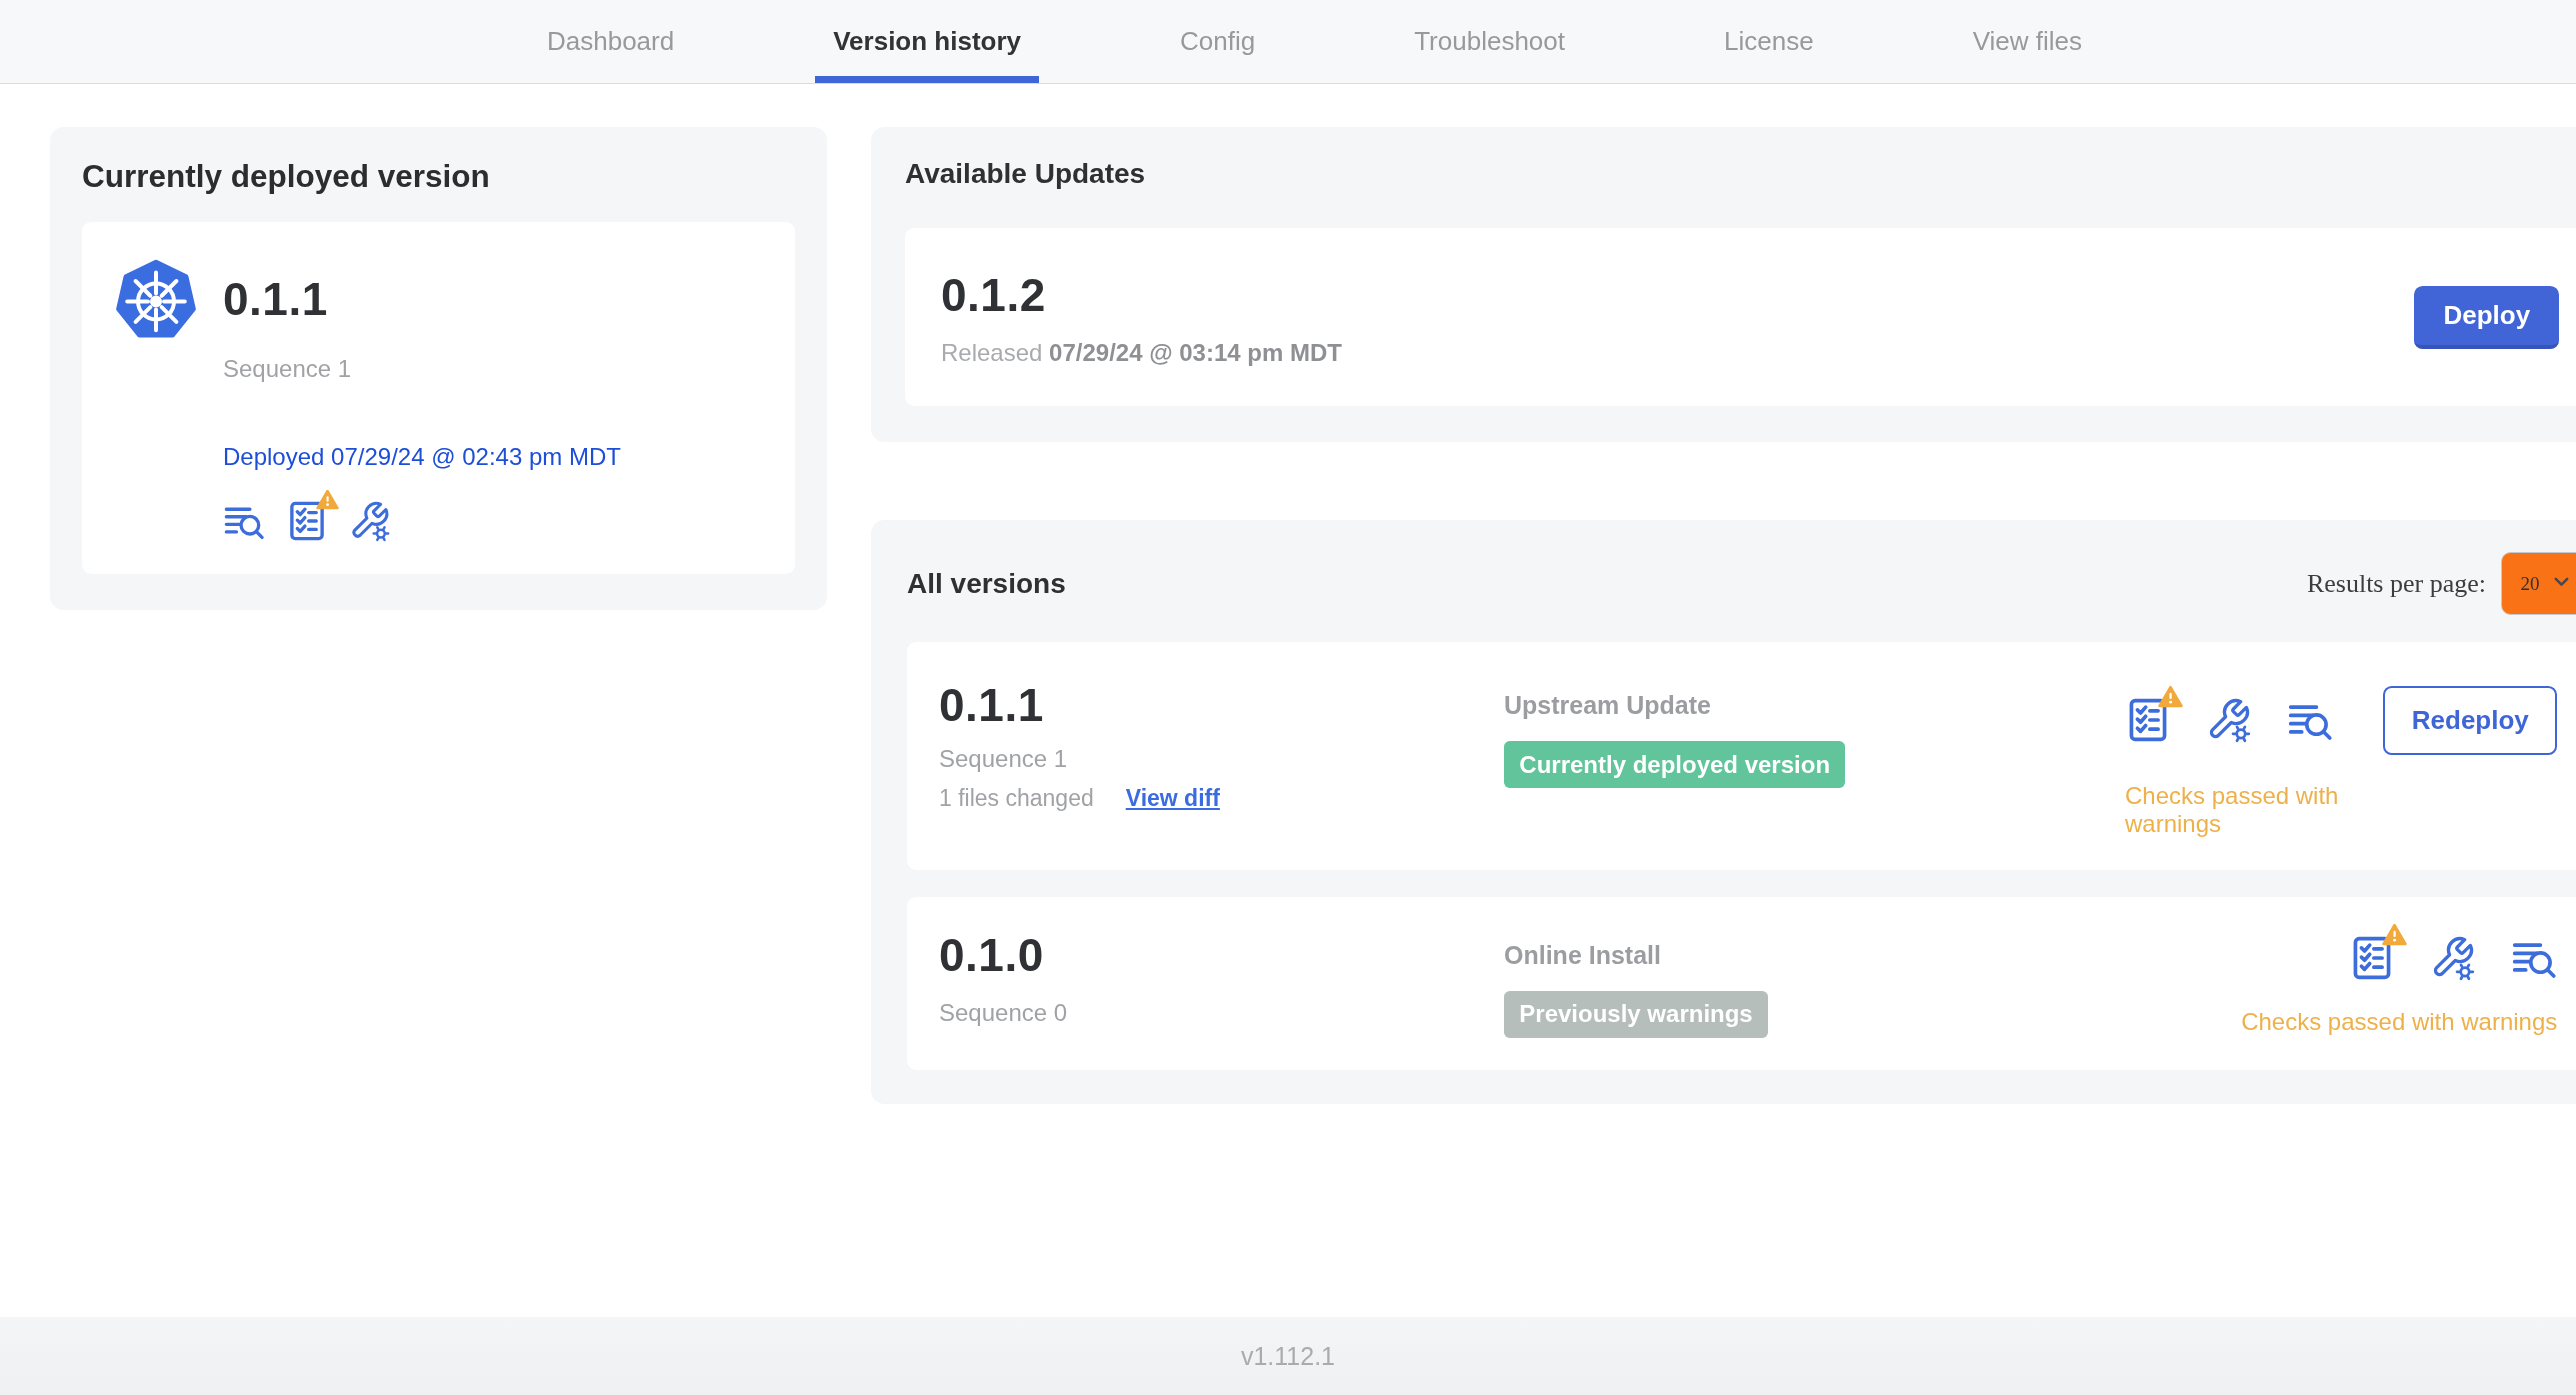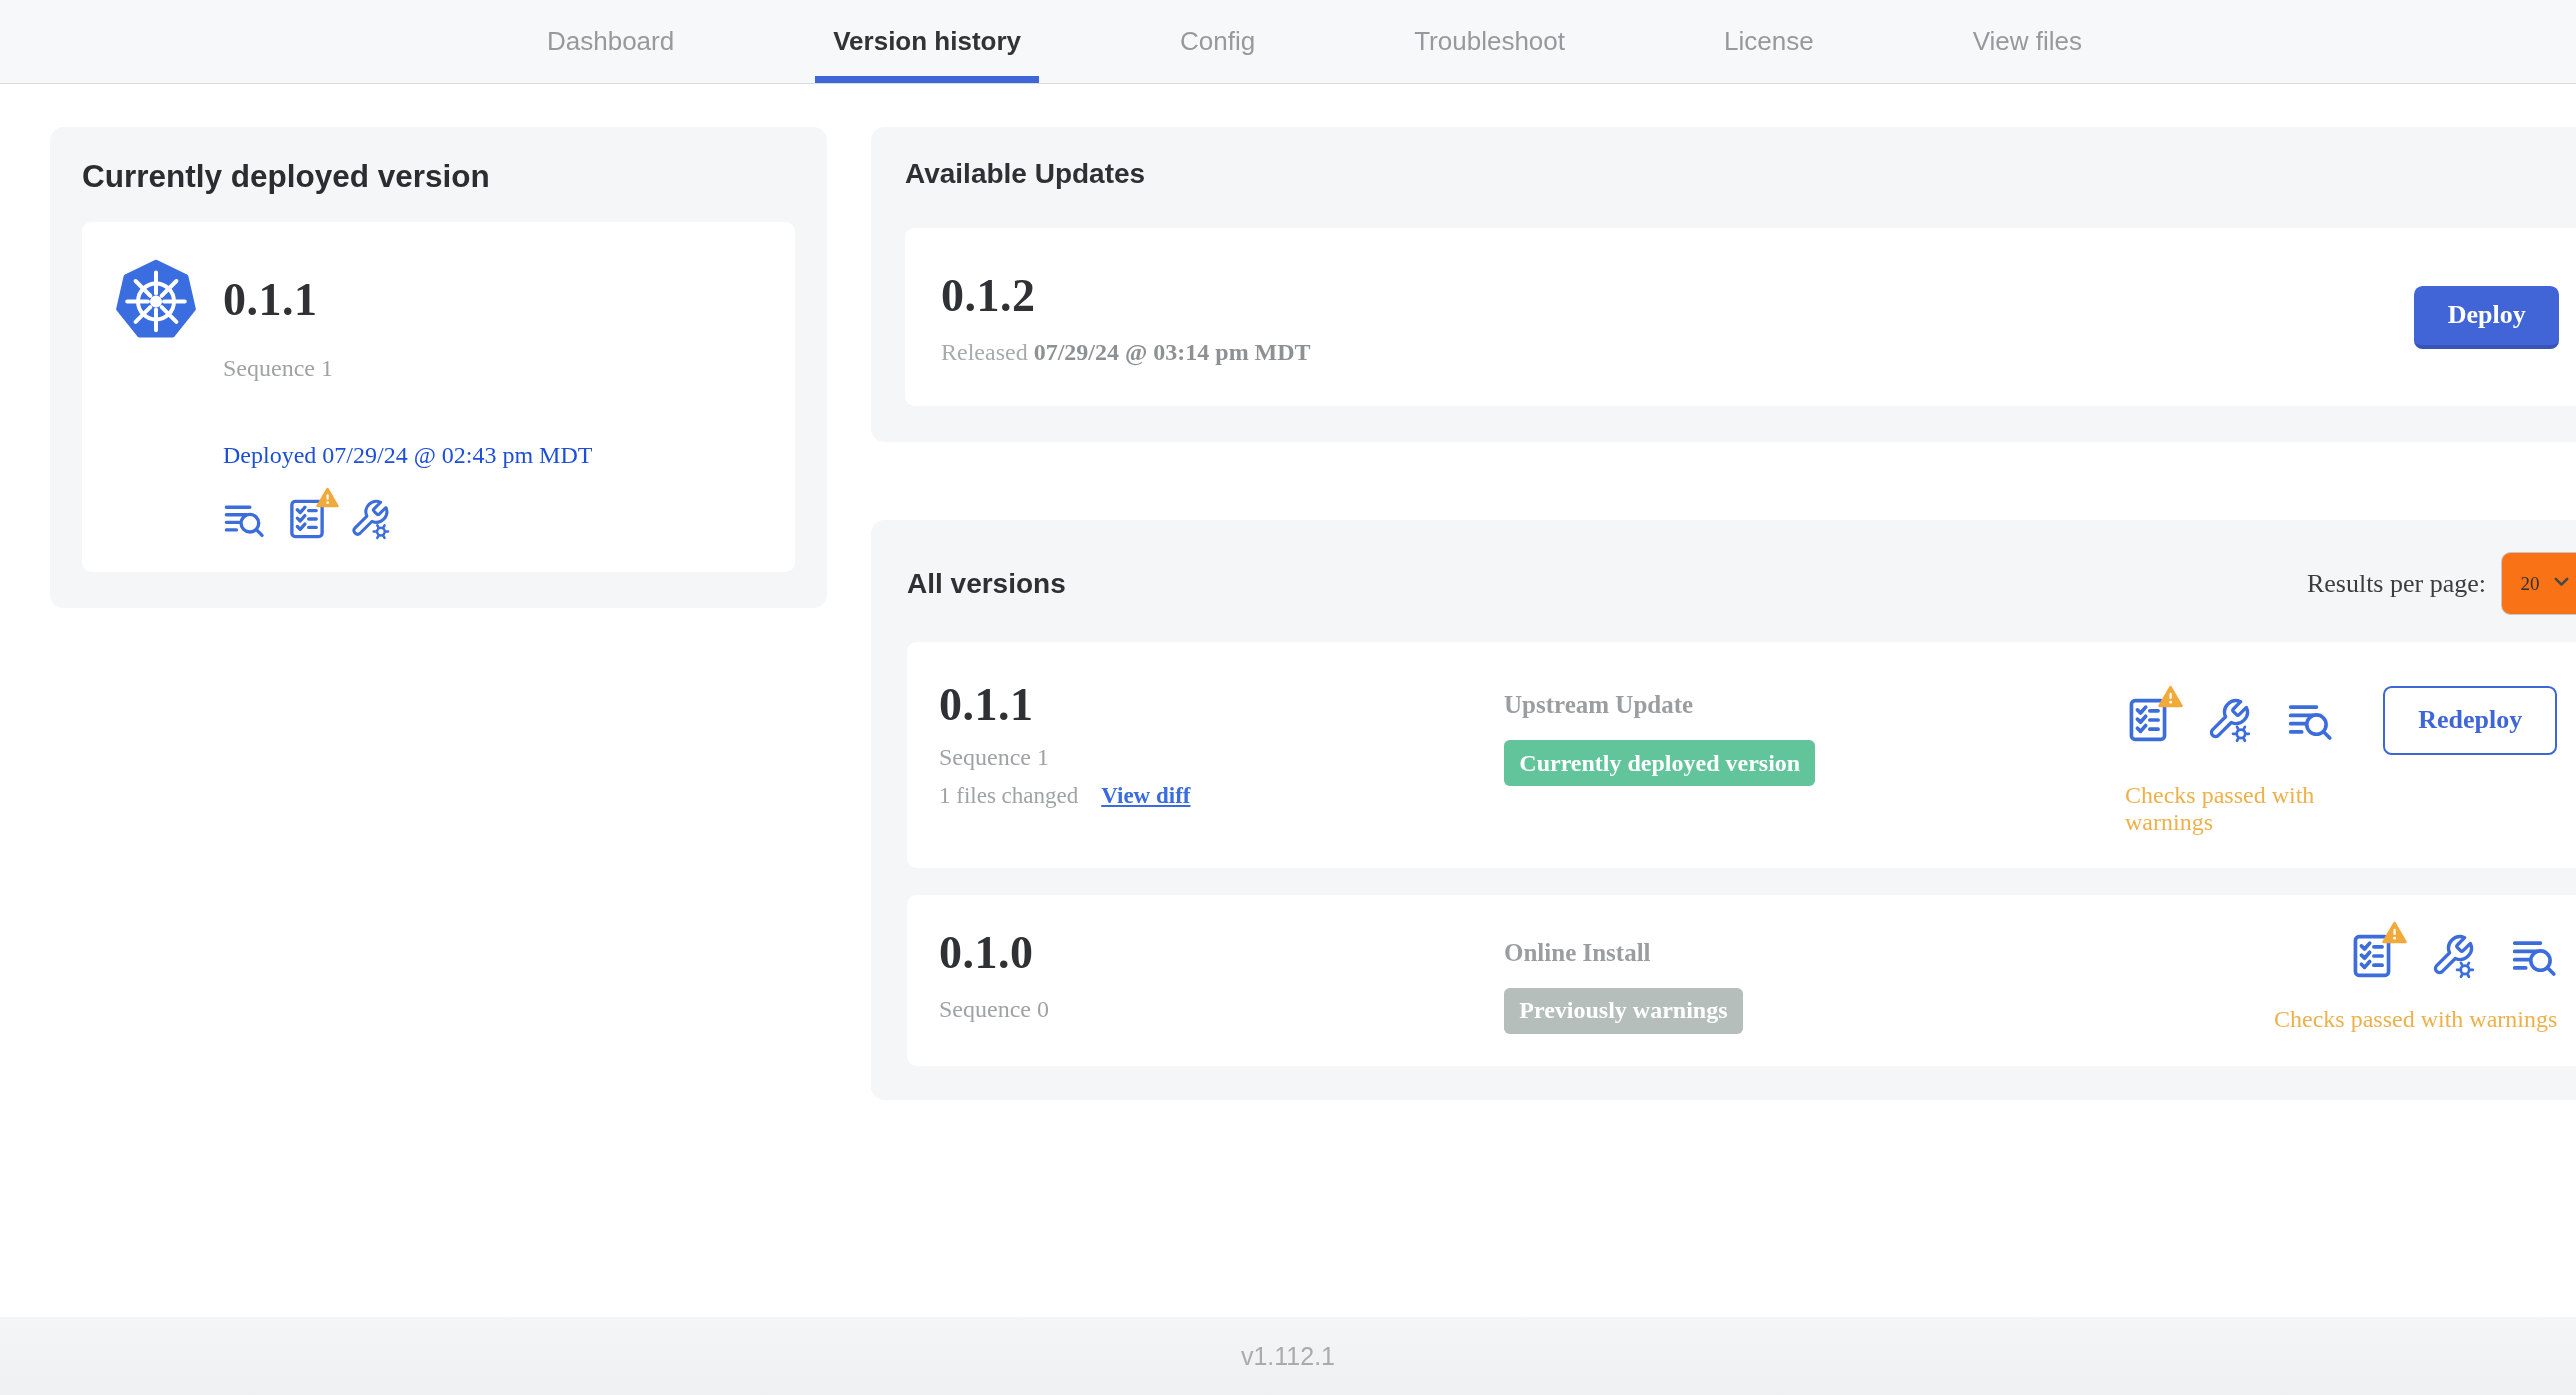--- a/index.html
+++ b/index.html
@@ -43,21 +43,21 @@
   .subnav-item.active::after {
     content:""; position:absolute; left:0; right:0; bottom:0; height:6.7px; background:#3f66d6;
   }
 
   
   main { flex:1; display:flex; align-items:flex-start; padding:43px 35px 0 50px; background:#fff; }
 
   .panel { background:#f5f6f8; border-radius:13.4px; }
   .panel-title-lg { font-size:31.5px; font-weight:700; color:#2b2d30; }
   .panel-title { font-size:28px; font-weight:600; color:#2e3033; }
-  .card { background:#fff; border-radius:9.5px;font-family:Liberation Serif, serif; }
+  .card { background:#fff; border-radius:9.5px; }
 
   
   .deployed-panel { width:777px; padding:31px 32px 36px; flex-shrink:0; }
   .deployed-card { margin-top:27px; padding:36px 34px 32px; }
   .deployed-head { display:flex; align-items:center; }
   .deployed-head .logo { width:80px; height:82px; margin-right:27px; display:flex; }
   .ver-num { font-size:46px; font-weight:700; color:#2f3134; letter-spacing:0.5px; }
   .indent { margin-left:107px; }
   .seq { font-size:24px; color:#a0a2a5; margin-top:15.3px; }
   .deployed-date { font-size:24px; color:#1d4ed8; margin-top:60px; }
@@ -90,21 +90,21 @@
     width:92px; height:63px; background:#f97316; border:1.9px solid #c6c9cc; border-radius:9.5px;
     display:flex; align-items:center; justify-content:center; gap:9.5px;
     font-size:19px; color:#2f3134; font-family:inherit; cursor:pointer;
   }
 
   .version-row {
     margin-top:27px; padding:36px 36px 32px 32px;
     display:grid; grid-template-columns:565px 621px 1fr; align-items:start;
   }
   .version-row:first-of-type { margin-top:53px; }
-  .row-files { display:flex; align-items:center; gap:23px; margin-top:11.5px; }
+  .row-files { display:flex; align-items:center; gap:32px; margin-top:11.5px; }
   .files-changed { font-size:23px; color:#a0a2a5; }
   .view-diff { font-size:23px; font-weight:600; color:#3b6be0; text-decoration:underline; cursor:pointer; }
   .source-label { font-size:25px; font-weight:600; color:#9b9da0; margin-top:13.4px; }
   .badge {
     display:inline-block; margin-top:21px; padding:9.5px 15.3px; border-radius:5.7px;
     font-size:24px; font-weight:600; color:#fff;
   }
   .badge-green { background:#61c49b; }
   .badge-gray { background:#b5beba; }
   .row-right { display:flex; flex-direction:column; align-items:flex-end; margin-top:7.6px; }

